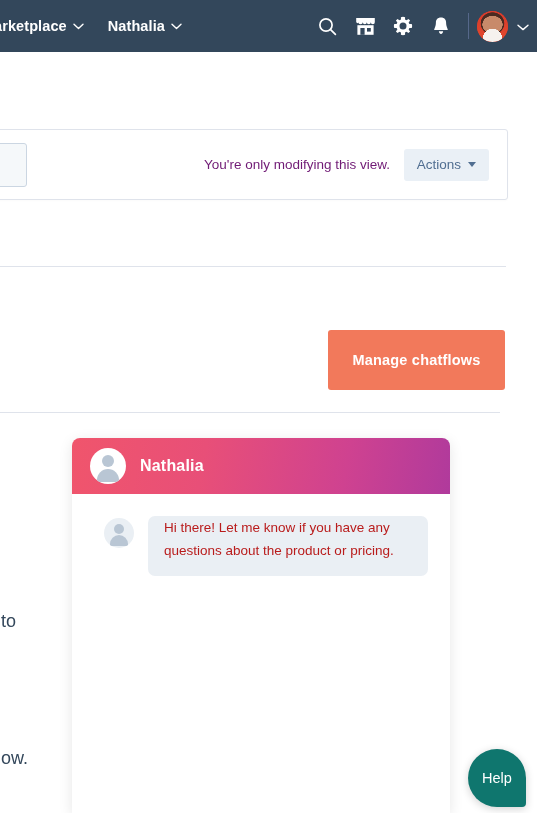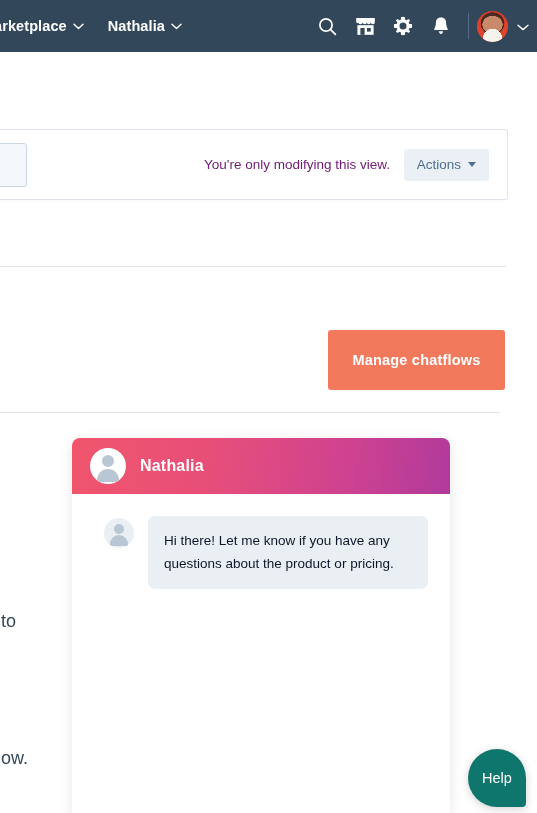--- a/index.html
+++ b/index.html
@@ -283,23 +283,23 @@
     background: #b9c6d4;
   }
   .person-body {
     position: absolute;
     background: #b9c6d4;
   }
   .msg-bubble {
     margin-left: 14px;
     background: #eaeff4;
     border-radius: 7px;
-    padding: 13px 16px 14px 16px;
+    padding: 0 16px 14px 16px;
     max-width: 248px;
-    color: #0f172a;
+    color: #b91c1c;
     font-size: 13.5px;
     line-height: 1.72;
   }
 
   
   .help-btn {
     position: absolute;
     left: 468px;
     top: 697px;
     width: 58px;

